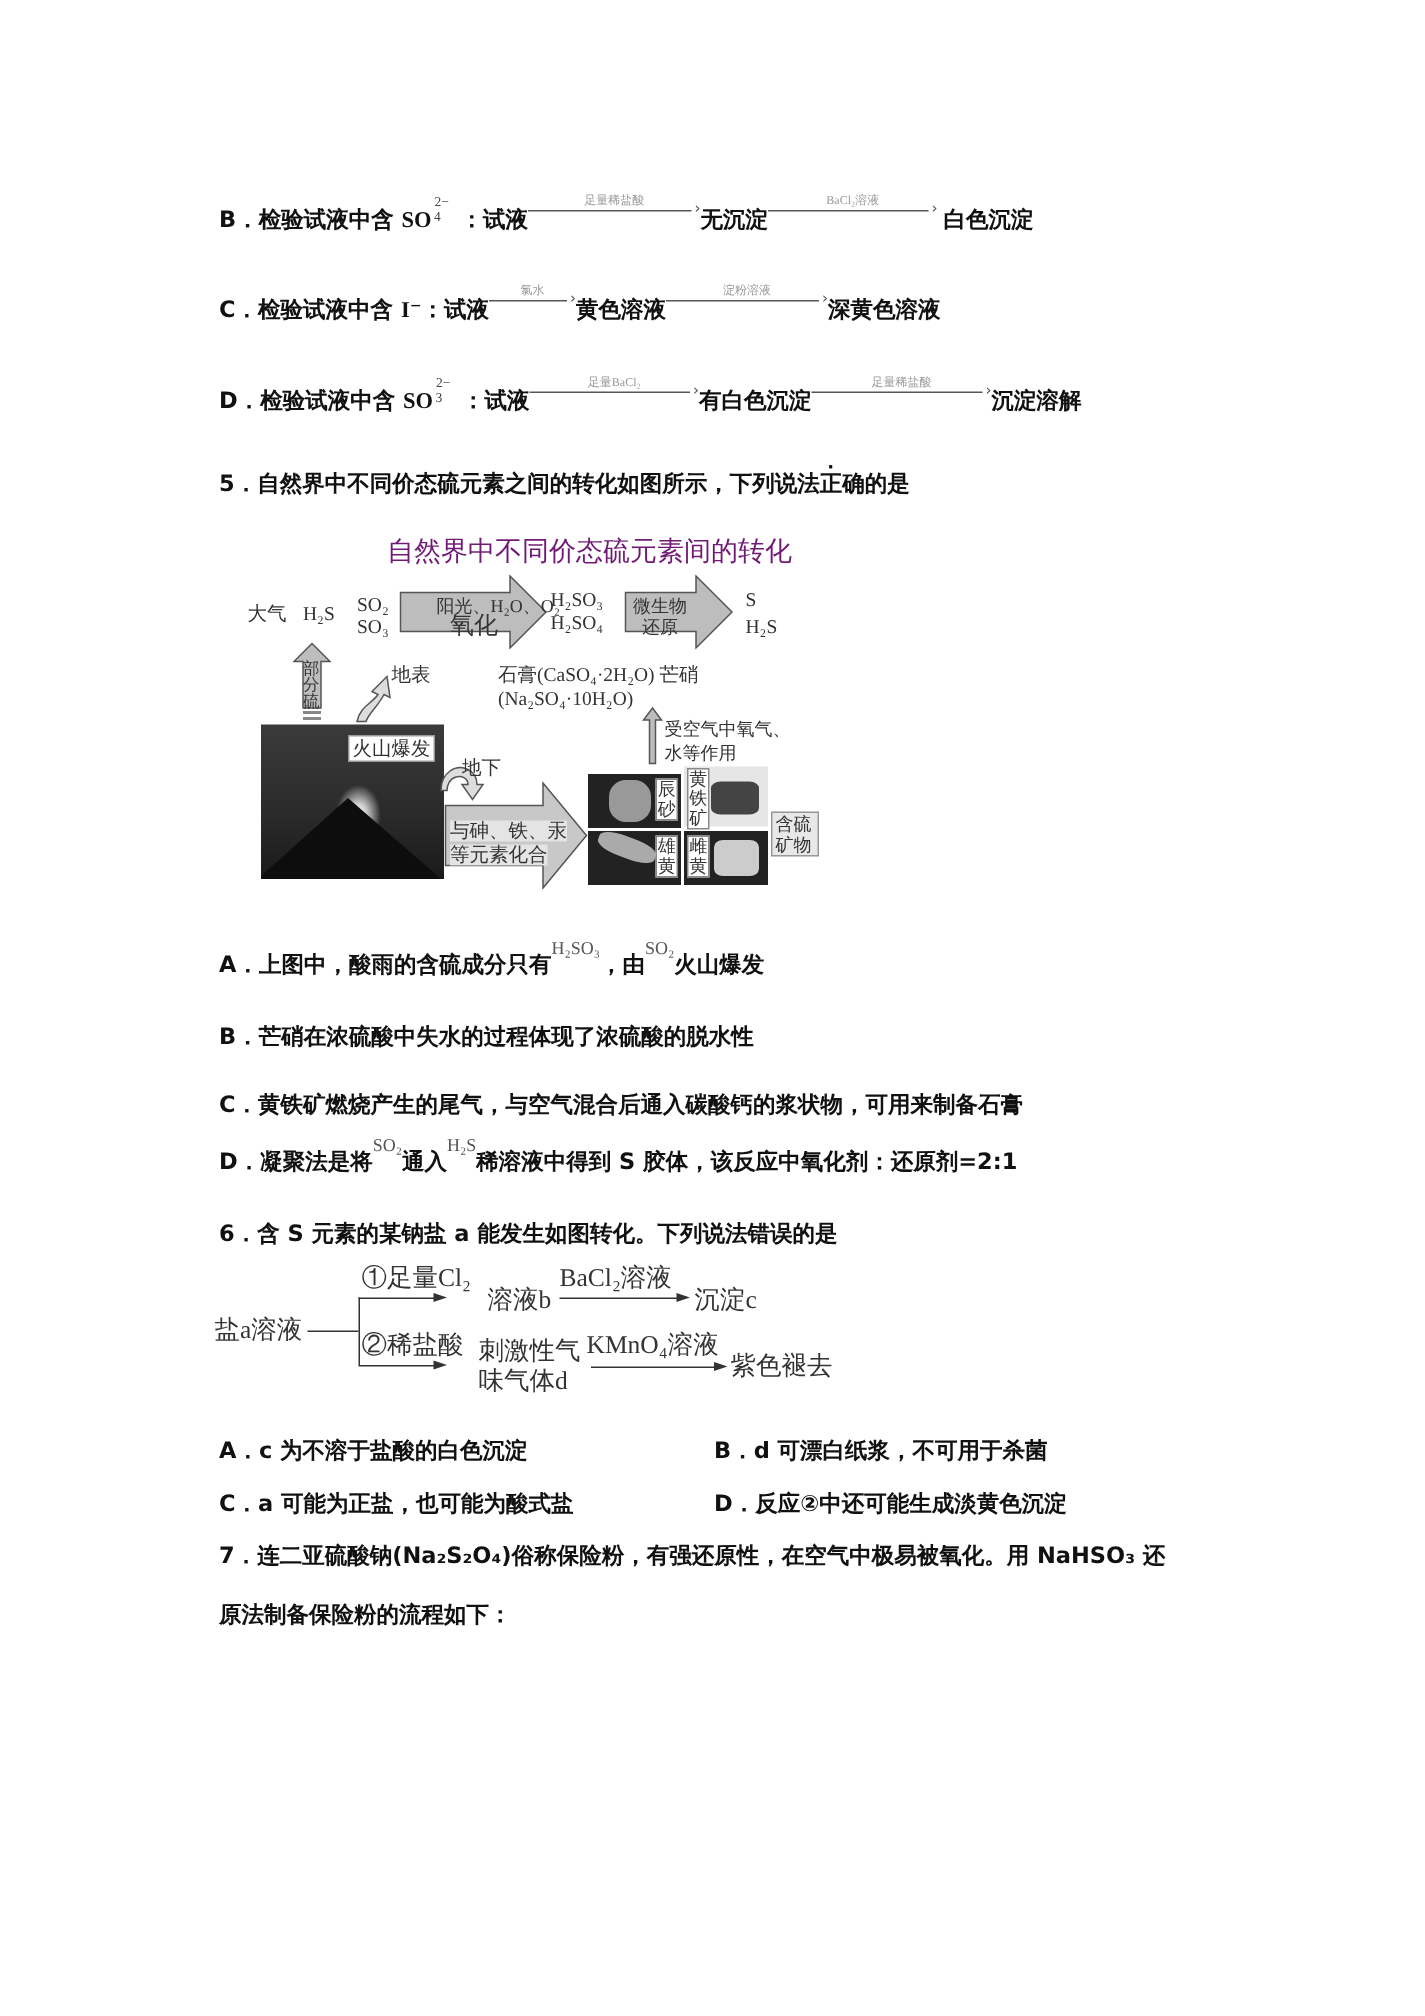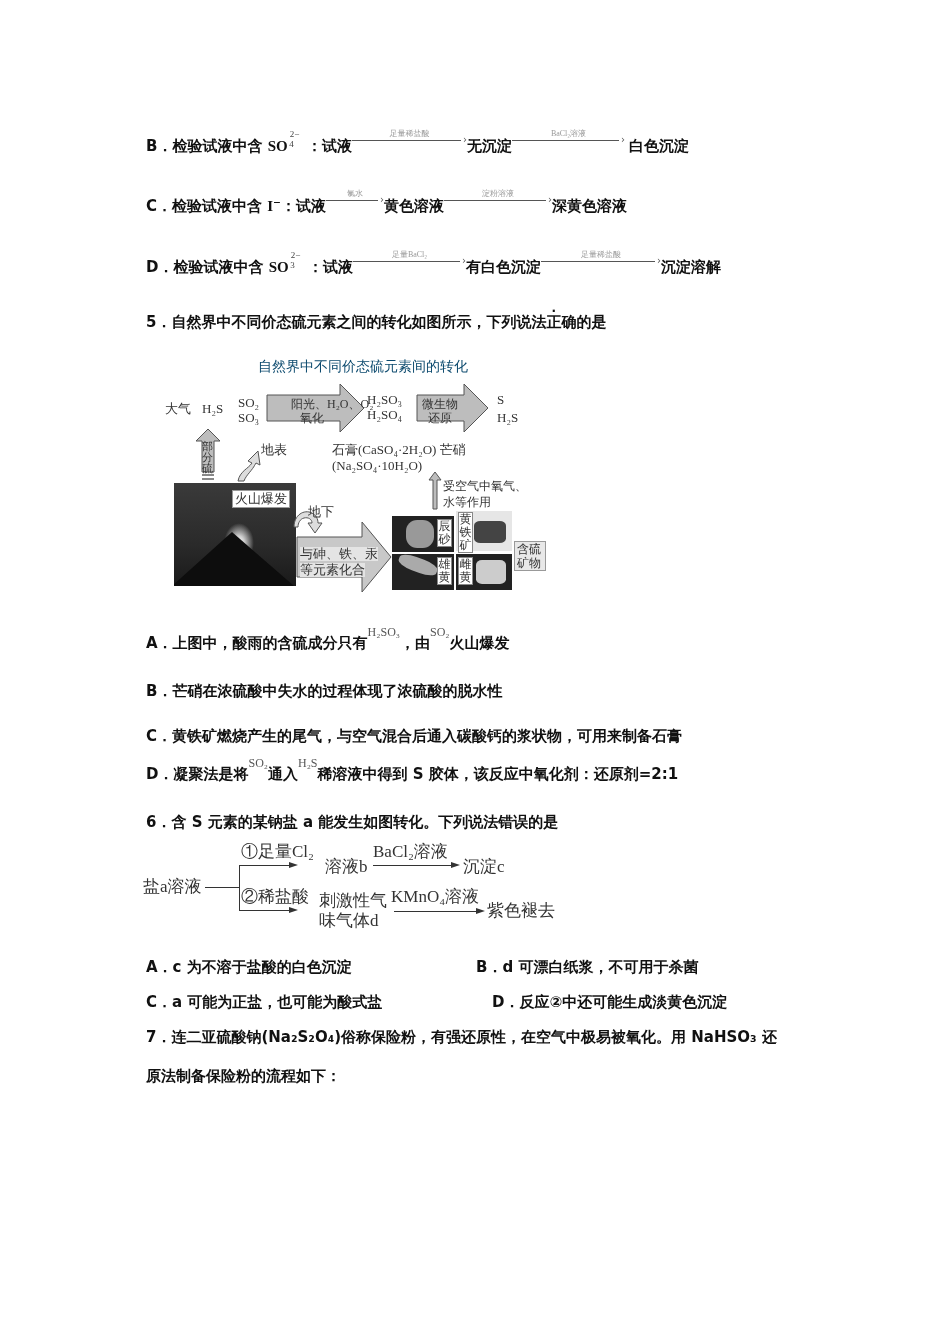--- a/index.html
+++ b/index.html
@@ -50,31 +50,31 @@
 
 <div class="line" style="top:252px;">
   <span>D．</span><span>检验试液中含 </span><span class="serif">SO</span><span class="sup" style="top:-14px;left:2px;">2−</span><span class="sup" style="top:-4px;left:-8px;">3</span><span> ：试液</span><span class="arrow" style="width:113px;"><span class="cond">足量BaCl₂</span><span class="shaft"></span><span class="head">›</span></span><span>有白色沉淀</span><span class="arrow" style="width:120px;"><span class="cond">足量稀盐酸</span><span class="shaft"></span><span class="head">›</span></span><span>沉淀溶解</span>
 </div>
 
 <div class="line" style="top:312px;">
   <span>5．</span><span>自然界中不同价态硫元素之间的转化如图所示，下列说法</span><span class="dot-em">正确</span><span>的是</span>
 </div>
 
 <div id="fig1">
-  <div class="t" style="left:98px;top:5px;font-size:14px;color:#0c4a6e;">自然界中不同价态硫元素间的转化</div>
+  <div class="t" style="left:98px;top:5px;font-size:18px;color:#701a75;">自然界中不同价态硫元素间的转化</div>
   <div class="t" style="left:5px;top:47px;">大气</div>
   <div class="t" style="left:42px;top:47px;">H₂S</div>
   <div class="t" style="left:78px;top:41px;">SO₂</div>
   <div class="t" style="left:78px;top:56px;">SO₃</div>
 
   <svg class="bigarrow" style="left:106px;top:28px;" width="100" height="50">
     <polygon points="1,12 74,12 74,1 98,25 74,49 74,38 1,38" fill="#bdbdbd" stroke="#555" stroke-width="1"></polygon>
   </svg>
   <div class="t" style="left:111px;top:42px;font-size:12px;padding-left:20px;">阳光、H₂O、O₂</div>
-  <div class="t" style="left:140px;top:56px;font-size:12px;">氧化</div>
+  <div class="t" style="left:140px;top:56px;font-size:16px;">氧化</div>
 
   <div class="t" style="left:207px;top:38px;">H₂SO₃</div>
   <div class="t" style="left:207px;top:53px;">H₂SO₄</div>
 
   <svg class="bigarrow" style="left:256px;top:28px;" width="75" height="50">
     <polygon points="1,12 48,12 48,1 72,25 48,49 48,38 1,38" fill="#bdbdbd" stroke="#555" stroke-width="1"></polygon>
   </svg>
   <div class="t" style="left:262px;top:42px;font-size:12px;">微生物</div>
   <div class="t" style="left:268px;top:56px;font-size:12px;">还原</div>
 
@@ -188,21 +188,21 @@
 
 <div class="opt2col" style="left:146px;top:957px;">
   <span>A．</span><span>c 为不溶于盐酸的白色沉淀</span>
 </div>
 <div class="opt2col" style="left:476px;top:957px;">
   <span>B．</span><span>d 可漂白纸浆，不可用于杀菌</span>
 </div>
 <div class="opt2col" style="left:146px;top:992px;">
   <span>C．</span><span>a 可能为正盐，也可能为酸式盐</span>
 </div>
-<div class="opt2col" style="left:476px;top:992px;margin-left:16px;">
+<div class="opt2col" style="left:476px;top:992px;">
   <span>D．</span><span>反应②中还可能生成淡黄色沉淀</span>
 </div>
 
 <div class="line" style="top:1027px;">
   <span>7．</span><span>连二亚硫酸钠(Na₂S₂O₄)俗称保险粉，有强还原性，在空气中极易被氧化。用 NaHSO₃ 还</span>
 </div>
 <div class="line" style="top:1066px;">
   <span>原法制备保险粉的流程如下：</span>
 </div>
 

